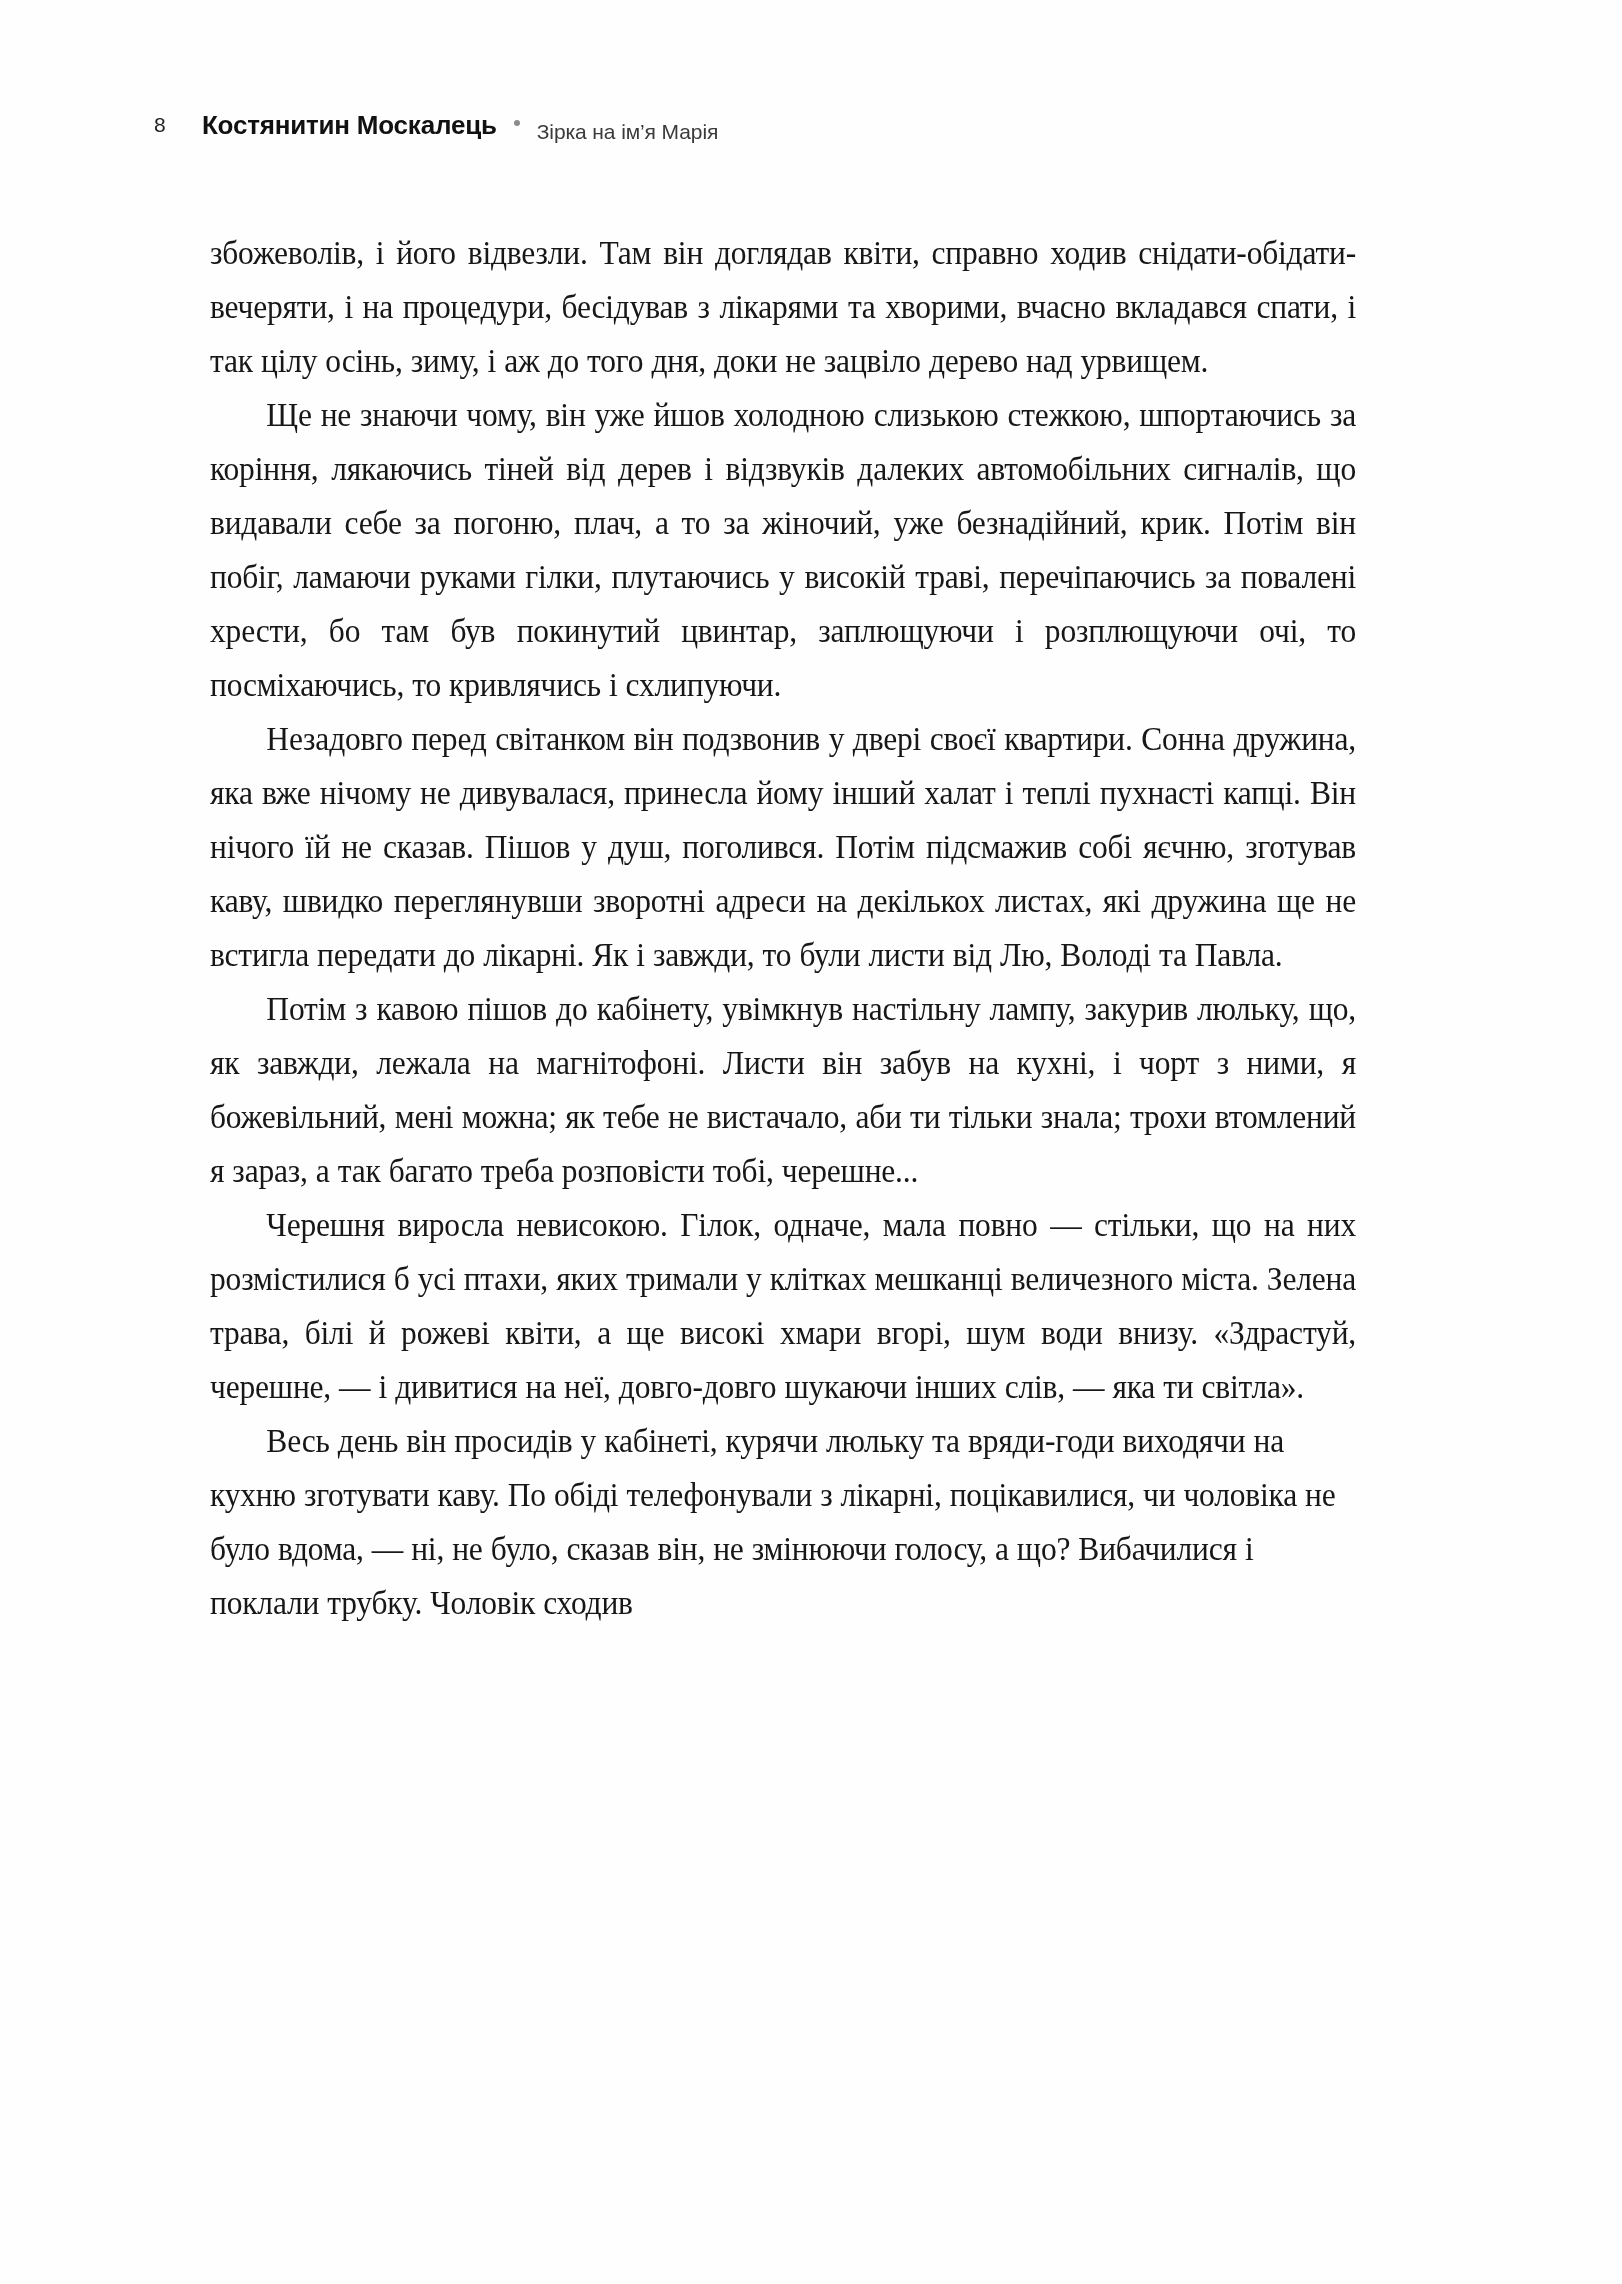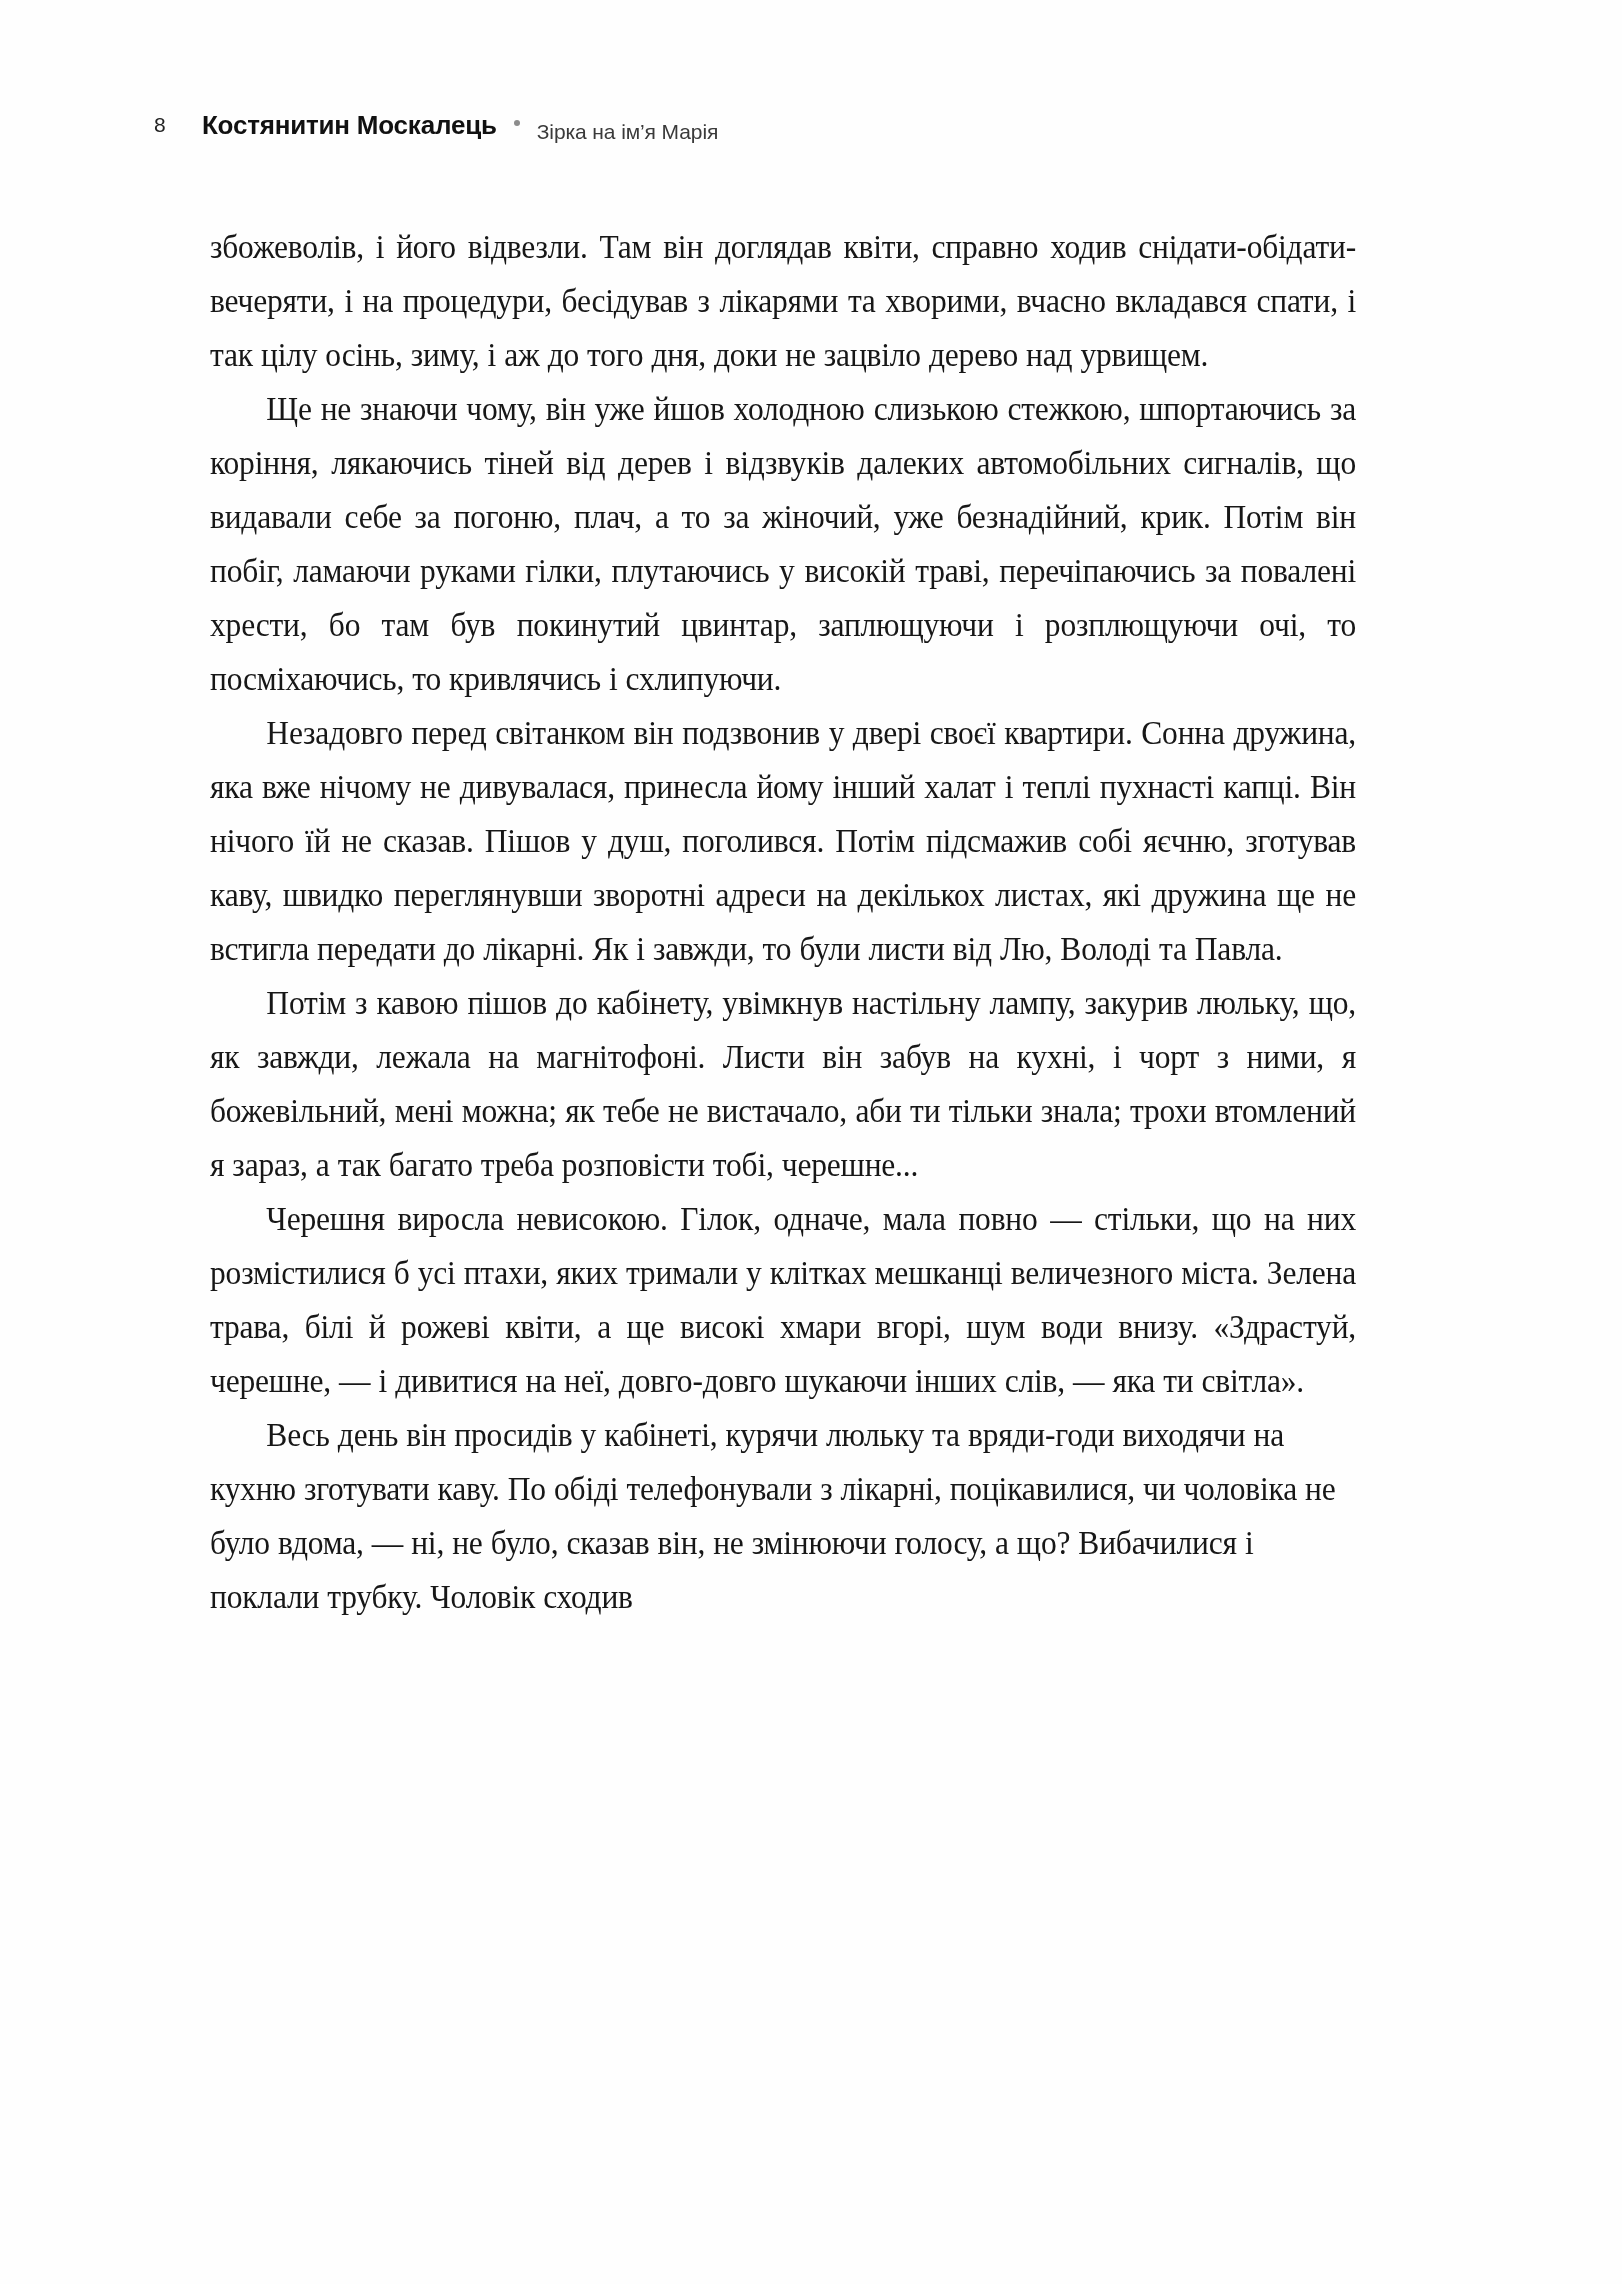--- a/index.html
+++ b/index.html
@@ -61,21 +61,21 @@
     font-size: 21px;
     font-weight: 400;
     color: #3a3a3a;
     letter-spacing: -0.1px;
     margin-top: 14px;
   }
 
   
   .textblock {
     position: absolute;
-    top: 220px;
+    top: 226px;
     left: 210px;
     width: 1200px;
   }
 
   .para {
     margin: 0;
     font-size: 33px;
     line-height: 54px;
     text-align: justify;
     text-justify: inter-word;

